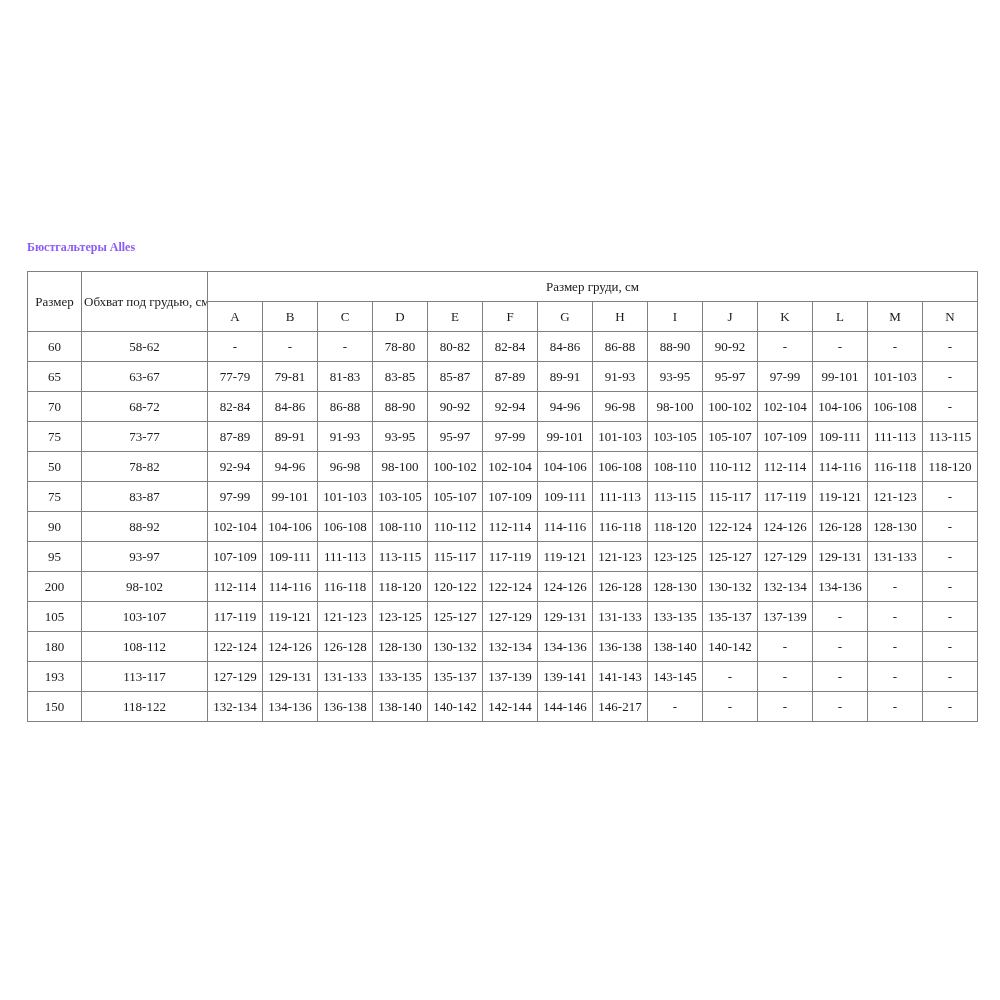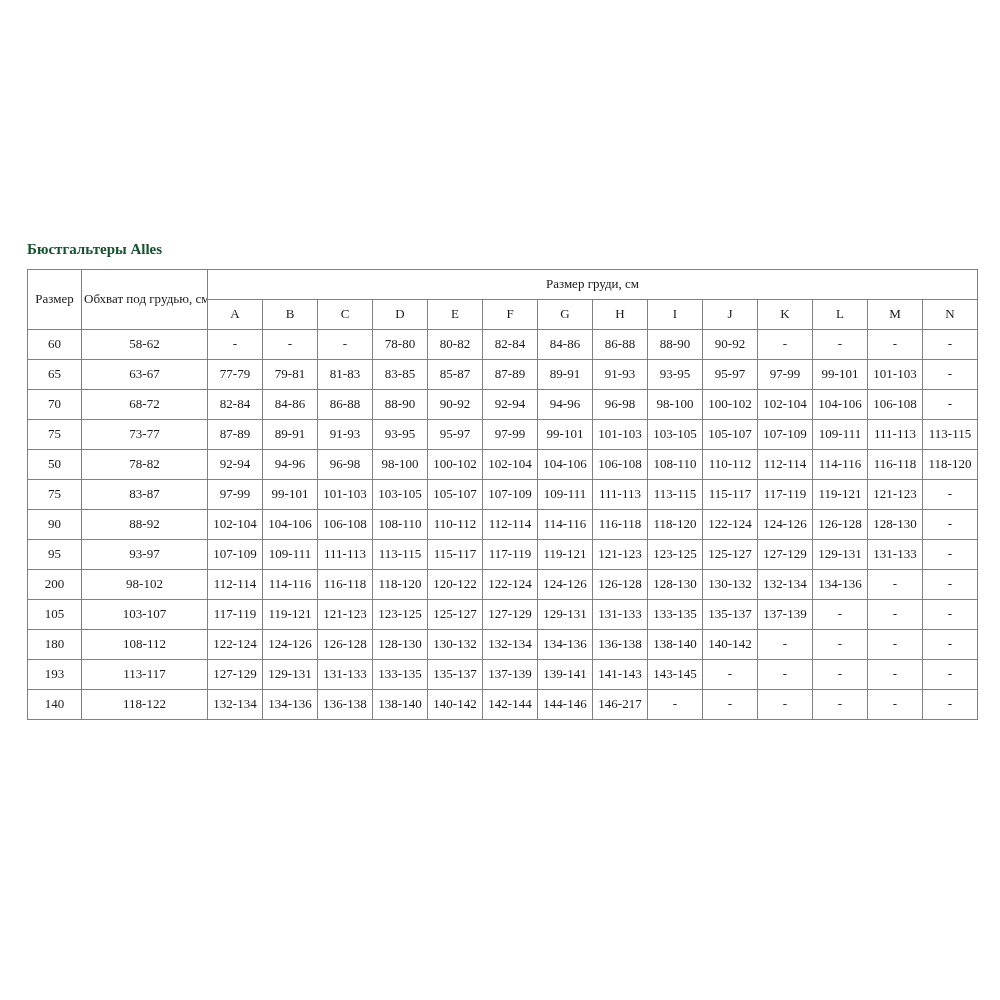--- a/index.html
+++ b/index.html
@@ -12,24 +12,24 @@
   }
   .page {
     box-sizing: border-box;
     width: 1000px;
     height: 1000px;
     padding: 240px 22px 0 27px;
     font-family: "Liberation Serif", serif;
   }
   .page-title {
     font-family: "Liberation Serif", serif;
-    font-size: 15px;
+    font-size: 12px;
     font-weight: bold;
-    color: #14532d;
-    margin: 0 0 10px 0;
+    color: #8b5cf6;
+    margin: 0 0 16px 0;
     line-height: 1.25;
   }
   table.size-chart {
     border-collapse: collapse;
     table-layout: fixed;
     width: 951px;
   }
   table.size-chart th,
   table.size-chart td {
     border: 1px solid #808080;
@@ -307,21 +307,21 @@
           <td>139-141</td>
           <td>141-143</td>
           <td>143-145</td>
           <td>-</td>
           <td>-</td>
           <td>-</td>
           <td>-</td>
           <td>-</td>
         </tr>
         <tr>
-          <td>140</td>
+          <td>150</td>
           <td>118-122</td>
           <td>132-134</td>
           <td>134-136</td>
           <td>136-138</td>
           <td>138-140</td>
           <td>140-142</td>
           <td>142-144</td>
           <td>144-146</td>
           <td>146-217</td>
           <td>-</td>

